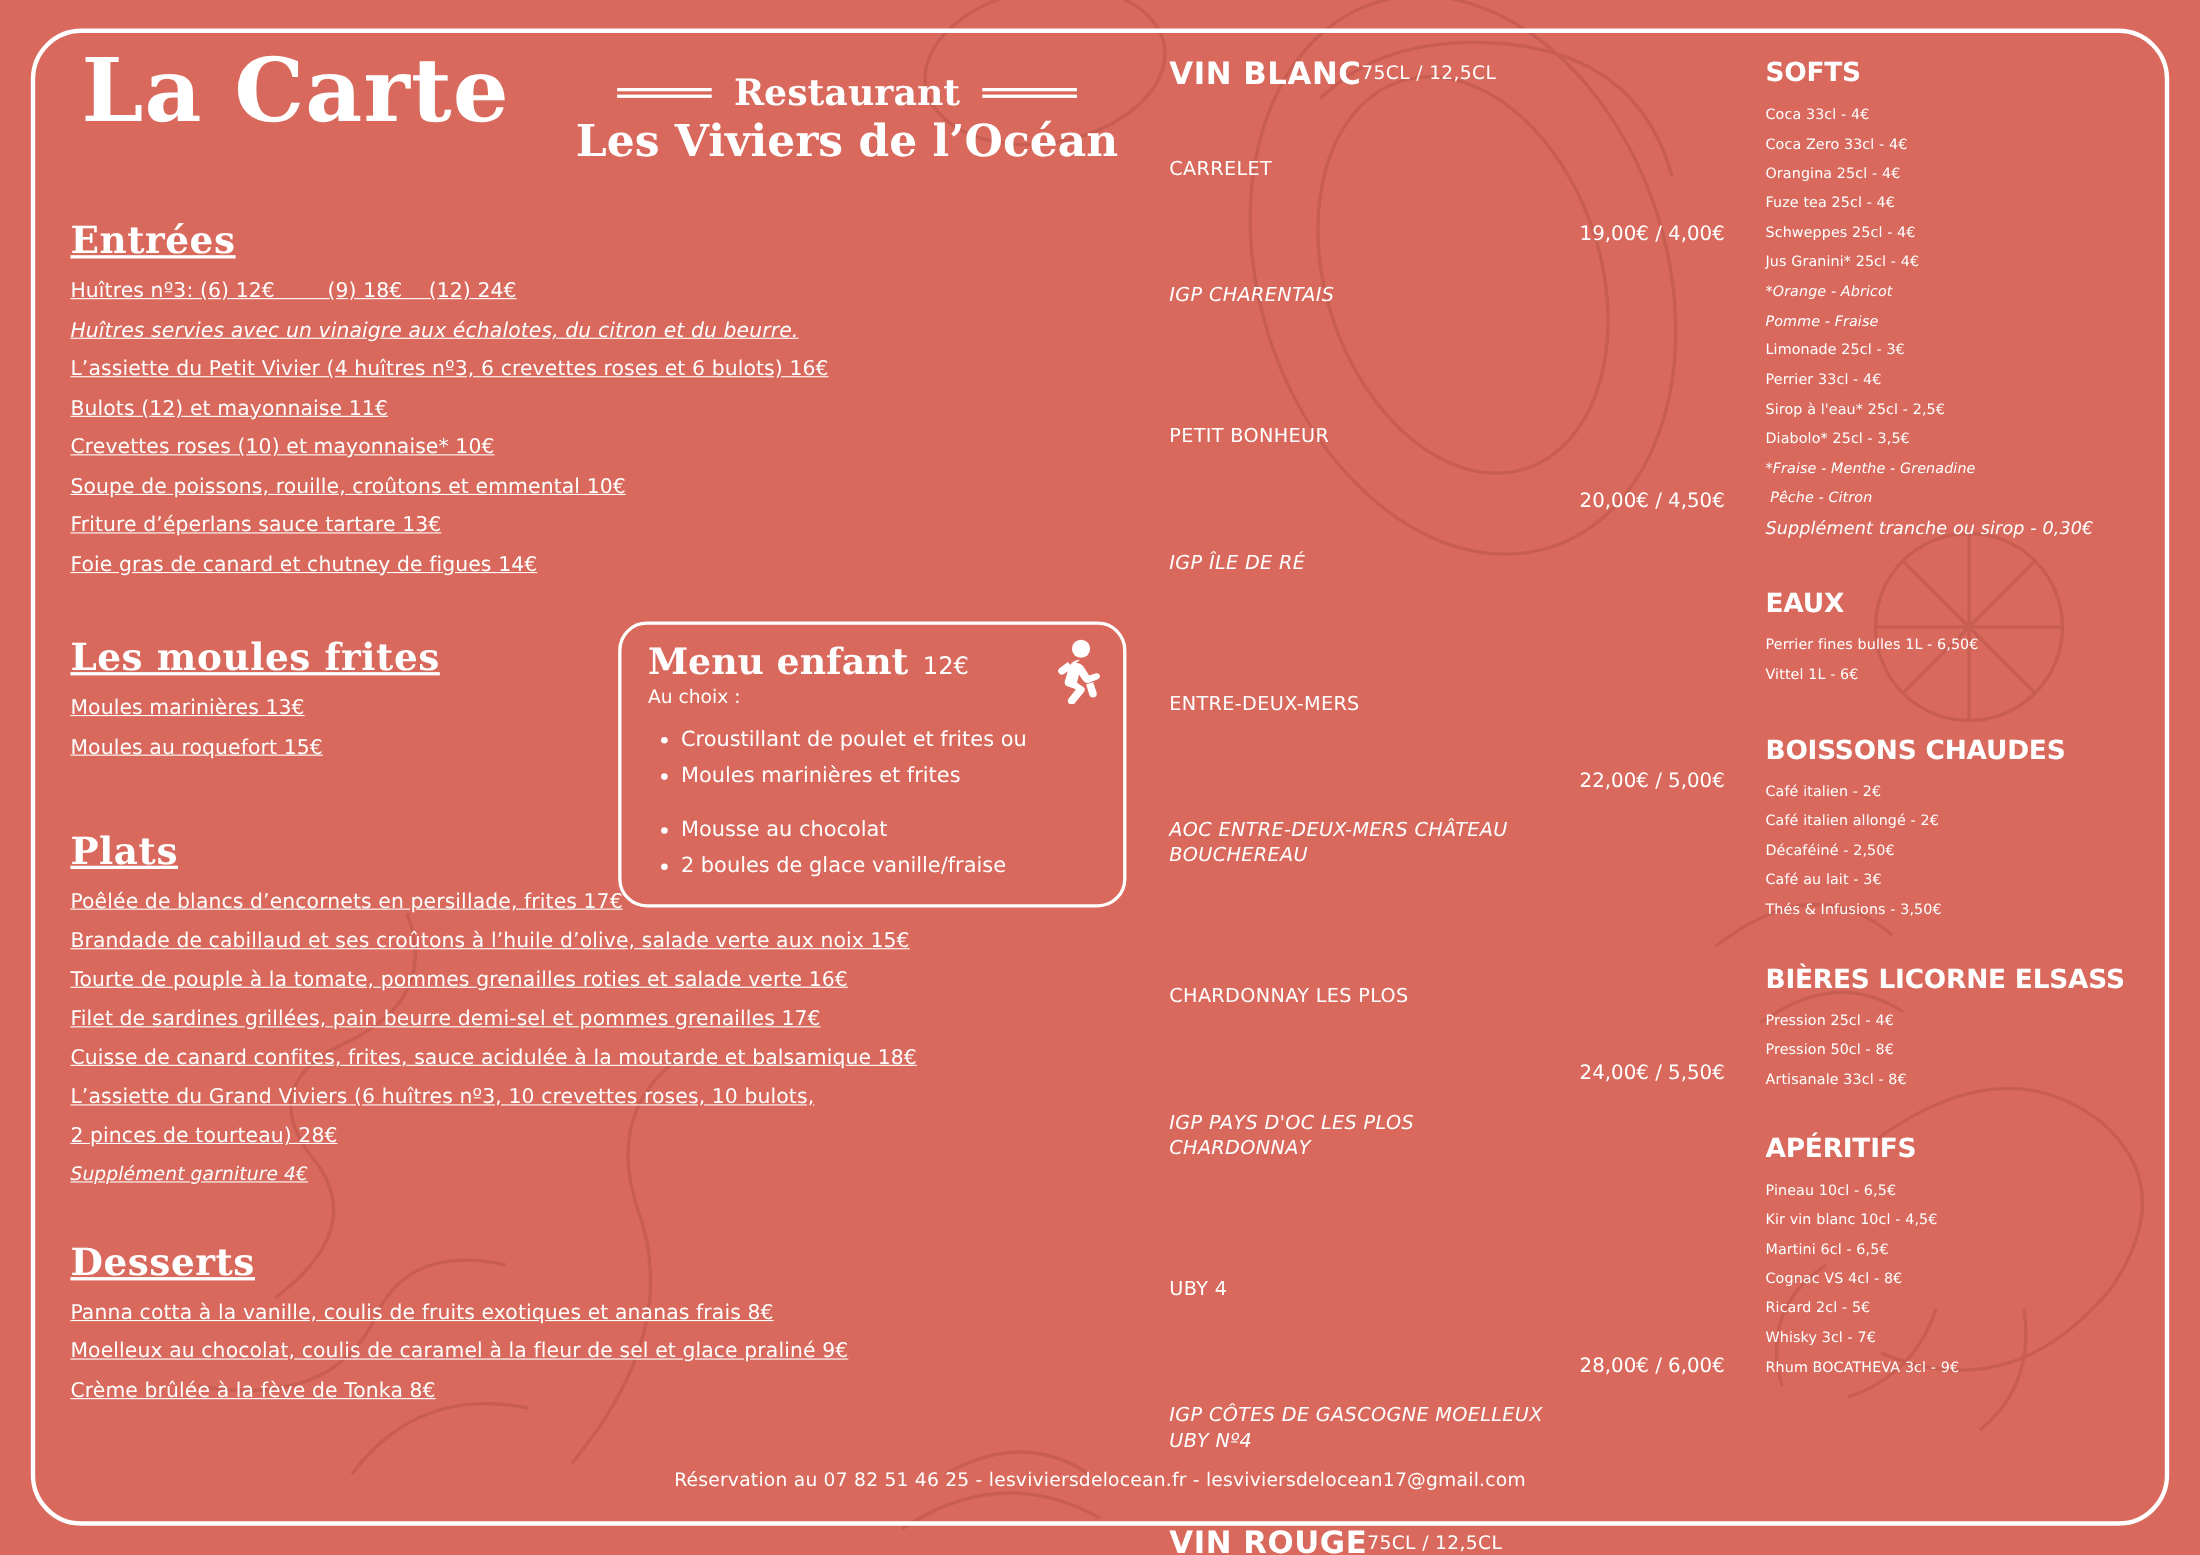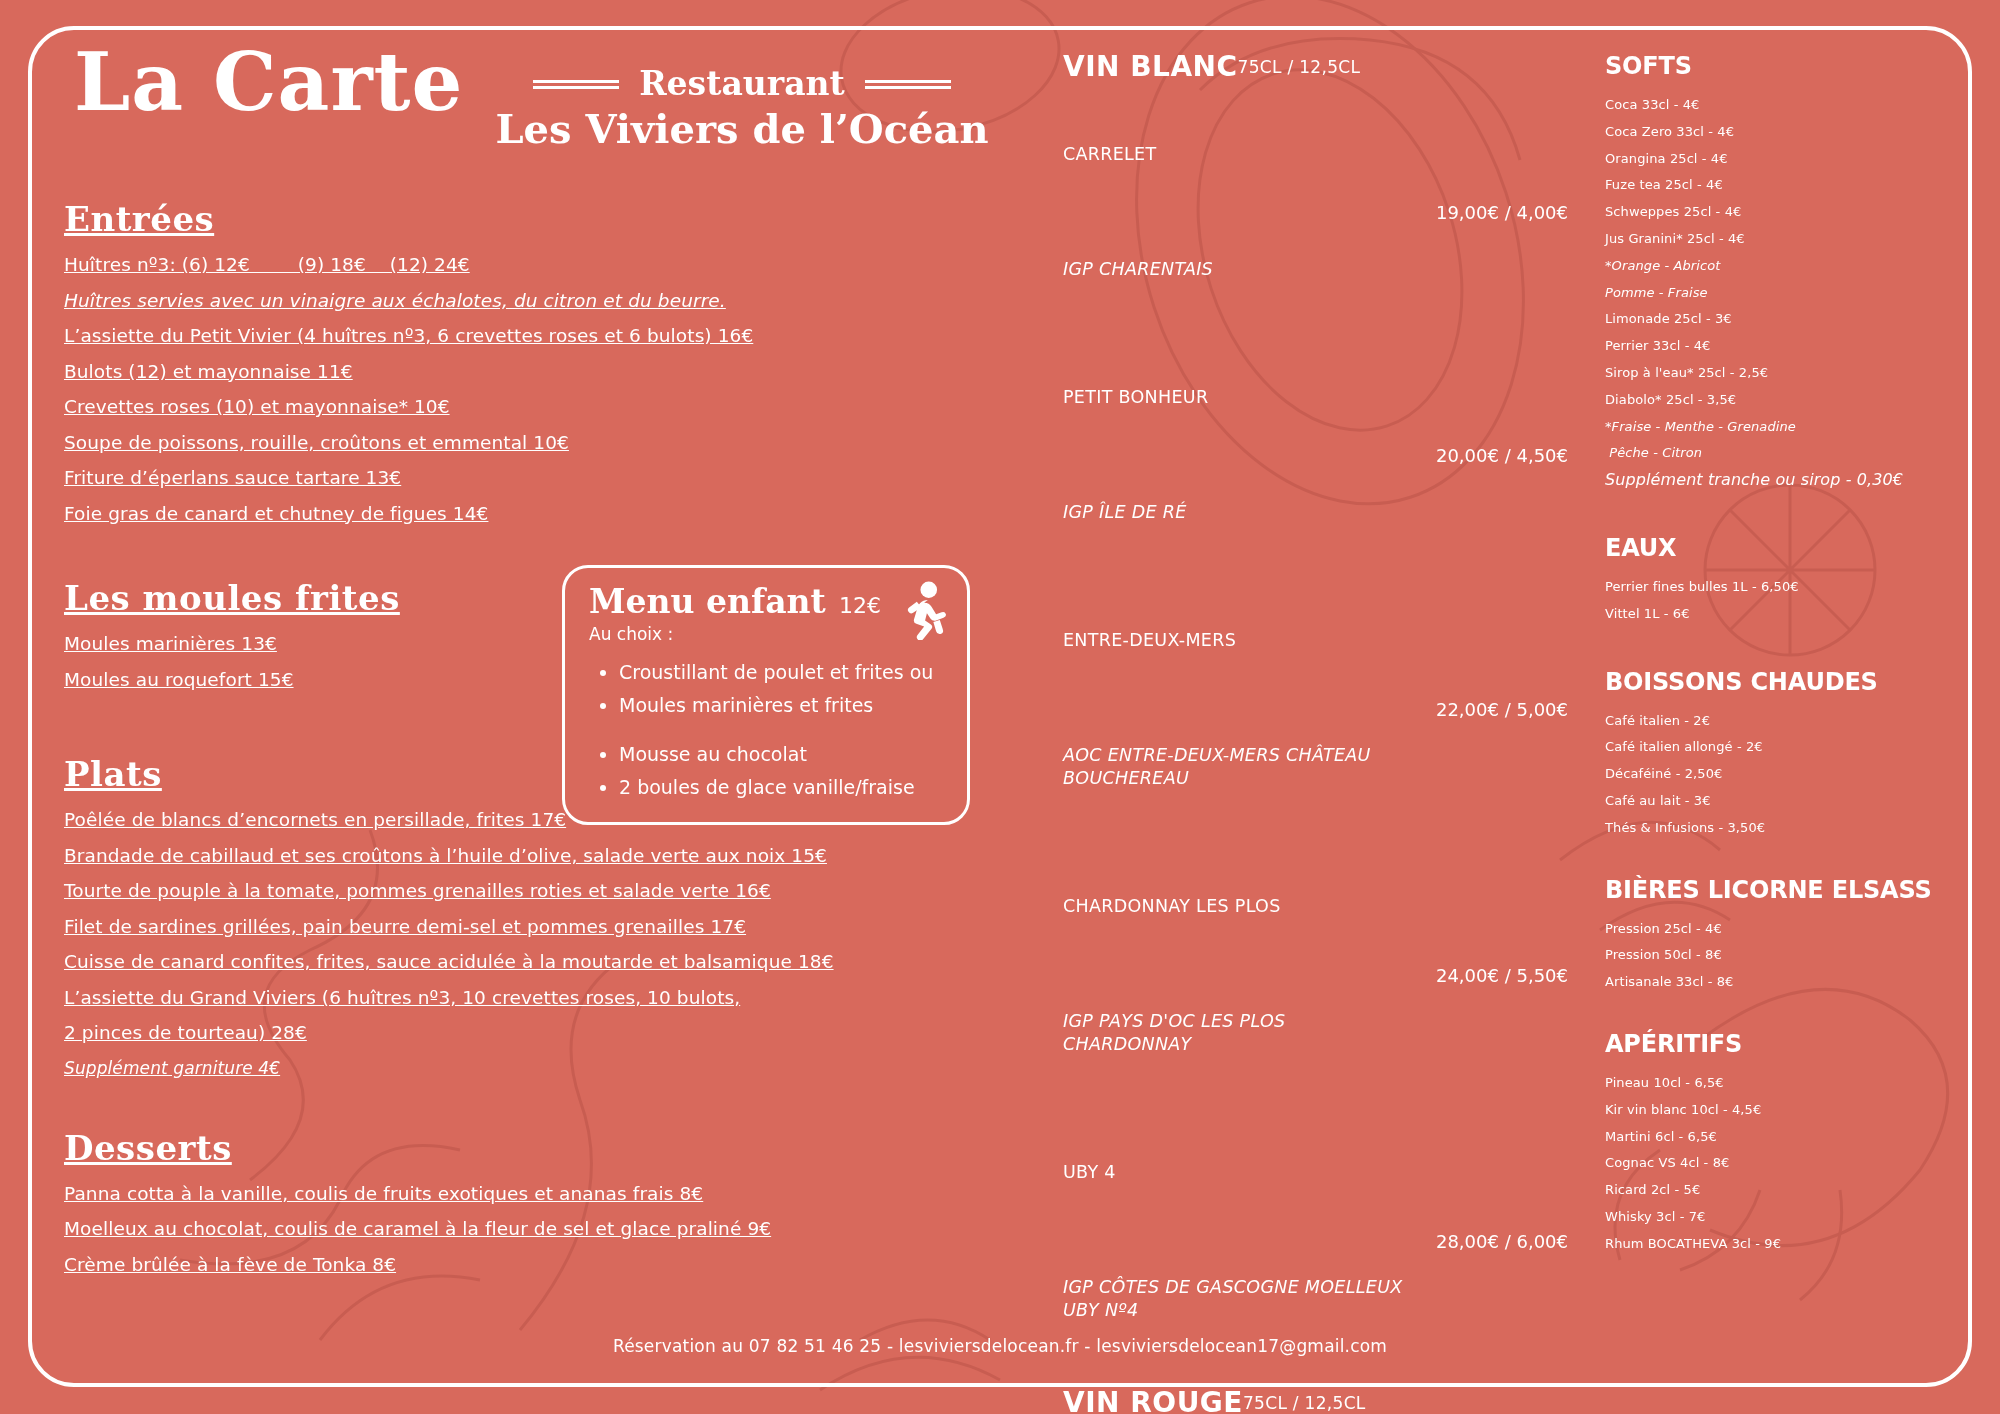--- a/index.html
+++ b/index.html
@@ -20,37 +20,37 @@
   .decor-svg{position:absolute;inset:0;pointer-events:none;opacity:.32;}
   .frame{
     position:absolute;left:28px;top:26px;right:28px;bottom:27px;
     border:4px solid #fff;border-radius:46px;pointer-events:none;
   }
   
   .page-title{
     position:absolute;left:74px;top:40px;margin:0;
     font-size:80px;line-height:1.05;letter-spacing:1px;
   }
-  .brand{position:absolute;left:492px;top:66px;width:500px;text-align:center;}
+  .brand{position:absolute;left:520px;top:66px;width:500px;text-align:center;}
   .brand-top{display:flex;align-items:center;justify-content:center;gap:20px;font-size:33px;line-height:1.1;}
   .rule{width:86px;height:9px;border-top:3px solid #fff;border-bottom:3px solid #fff;}
   .brand-name{font-size:40px;margin-top:5px;line-height:1.1;}
   
   .col-left{position:absolute;left:64px;top:200px;width:760px;text-decoration:underline;}
   h2.lhead{margin:0 0 8px;font-size:34px;line-height:1.15;letter-spacing:.5px;}
   .sec{margin:0;}
   .sec-moules{margin-top:48px;}
   .sec-plats{margin-top:58px;}
   .sec-desserts{margin-top:44px;}
   .mline{font-size:18.5px;line-height:35.5px;white-space:pre;letter-spacing:.1px;}
   .mline.em{font-style:italic;}
   .mline.small{font-size:17px;line-height:34px;}
   
   .menu-enfant{
-    position:absolute;left:562px;top:565px;width:408px;min-height:228px;
+    position:absolute;left:562px;top:565px;width:462px;min-height:228px;
     border:3px solid #fff;border-radius:26px;padding:16px 24px 18px;
   }
   .me-title{font-size:33px;line-height:1.1;display:inline;}
   .me-price{font-size:22px;margin-left:8px;}
   .me-note{font-size:17px;margin-top:4px;}
   .me-list{margin:12px 0 0;padding:0 0 0 30px;}
   .me-list li{font-size:19px;line-height:33px;white-space:pre;}
   .me-list.g2{margin-top:16px;}
   .child-icon{position:absolute;right:18px;top:12px;}
   

